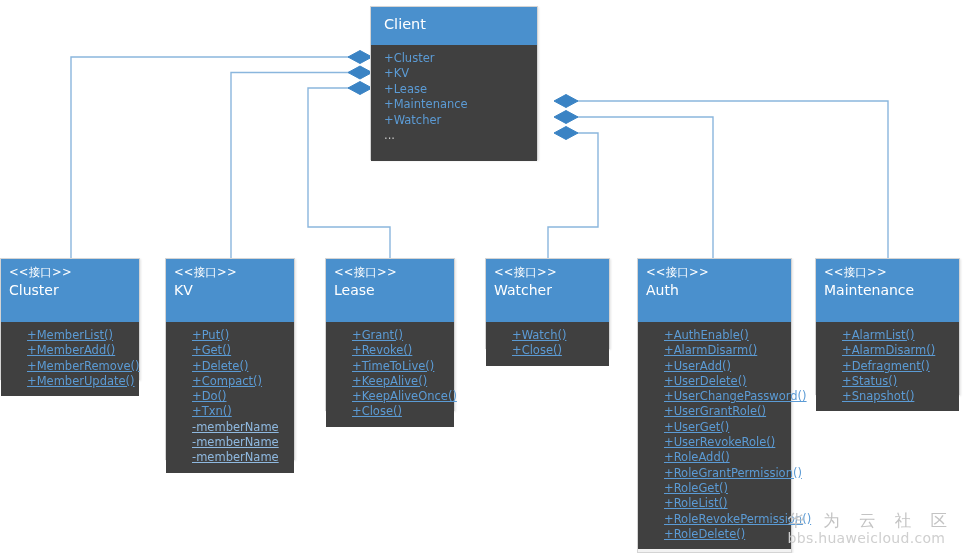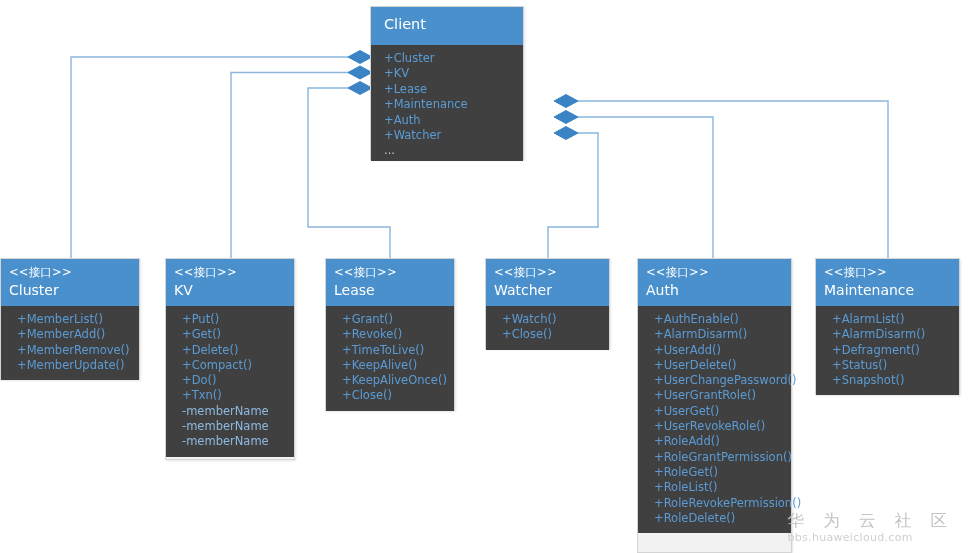--- a/index.html
+++ b/index.html
@@ -15,45 +15,45 @@
         border:1px solid #d4d4d4;box-shadow:1px 1px 2px rgba(0,0,0,0.10);}
   .node .hdr{background:#4a90cd;color:#ffffff;box-sizing:border-box;}
   .node .hdr .stereo{font-size:11.5px;line-height:13px;letter-spacing:.2px;}
   .node .hdr .nm{font-size:14px;line-height:17px;}
   .node .body{box-sizing:border-box;padding:6px 0 7px 0;background:#404040;}
   .node .body .mem{font-size:11.5px;line-height:15.3px;color:#5b9bd5;
         padding:0 6px 0 10px;white-space:nowrap;}
   .node .body .mem.dim{color:#8fb9e0;}
 
   
-  #client{left:370px;top:6px;width:154px;height:154px;}
+  #client{left:370px;top:6px;width:168px;height:154px;}
   #client .hdr{height:38px;padding:9px 0 0 13px;}
   #client .hdr .nm{font-size:14.5px;}
   #client .body{height:116px;padding:6px 0 0 0;}
   #client .body .mem{padding-left:13px;line-height:15.4px;}
   #client .ellipsis{font-size:11.5px;color:#c9c9c9;padding-left:13px;line-height:14px;}
 
   
-  .iface .hdr{height:47px;padding:7px 0 0 8px;}
+  .iface .hdr{height:63px;padding:7px 0 0 8px;}
   .iface .hdr .stereo{margin-bottom:3px;}
-  .iface .body .mem{padding-left:16px;}
+  .iface .body .mem{padding-left:26px;text-decoration:underline;}
 
   #cluster     {left:0px;   top:258px; width:140px; height:122px;}
   #kv          {left:165px; top:258px; width:130px; height:202px;}
   #lease       {left:325px; top:258px; width:130px; height:153px;}
   #watcher     {left:485px; top:258px; width:125px; height:91px;}
   #auth        {left:637px; top:258px; width:155px; height:295px;}
   #maintenance {left:815px; top:258px; width:145px; height:137px;}
 
   
   #watermark{position:absolute;right:16px;bottom:8px;text-align:left;
              color:#c3c3c3;user-select:none;}
   #watermark .cn{font-size:16.5px;letter-spacing:7px;line-height:20px;
              font-family:"DejaVu Sans","Liberation Sans",sans-serif;}
-  #watermark .url{font-size:11px;letter-spacing:.3px;line-height:14px;color:#cfcfcf;}
+  #watermark .url{font-size:14px;letter-spacing:.3px;line-height:14px;color:#cfcfcf;}
 </style>
 </head>
 <body>
 
 <div id="canvas">
 
   <svg class="wires" viewBox="0 0 970 553" xmlns="http://www.w3.org/2000/svg">
     <g fill="none" stroke="#8ab6dd" stroke-width="1.4">
 
       <path d="M360,57 L71,57 L71,258"></path>
@@ -81,21 +81,20 @@
 
   <div class="node" id="client">
     <div class="hdr">
       <div class="nm">Client</div>
     </div>
     <div class="body">
       <div class="mem">+Cluster</div>
       <div class="mem">+KV</div>
       <div class="mem">+Lease</div>
       <div class="mem">+Maintenance</div>
-      <div class="mem">+Auth</div>
       <div class="mem">+Watcher</div>
       <div class="ellipsis">...</div>
     </div>
   </div>
 
   <div class="node iface" id="cluster">
     <div class="hdr">
       <div class="stereo">&lt;&lt;接口&gt;&gt;</div>
       <div class="nm">Cluster</div>
     </div>

